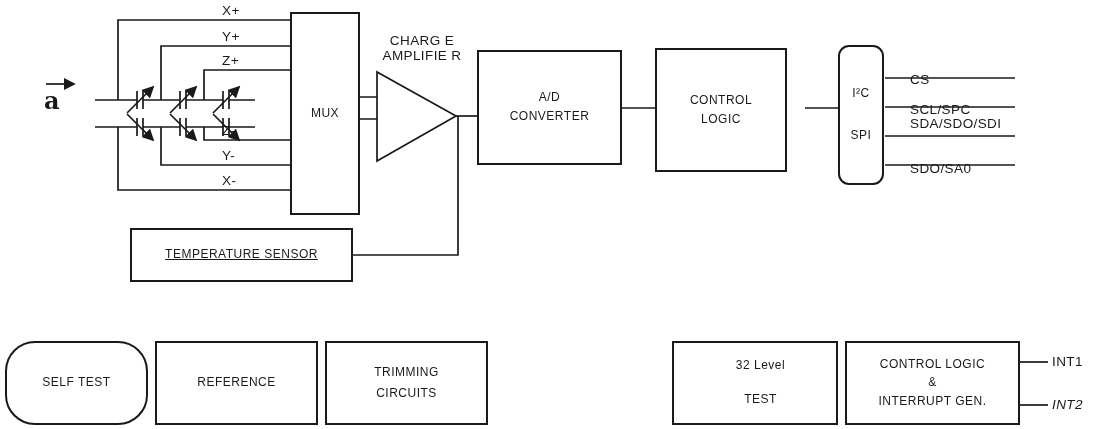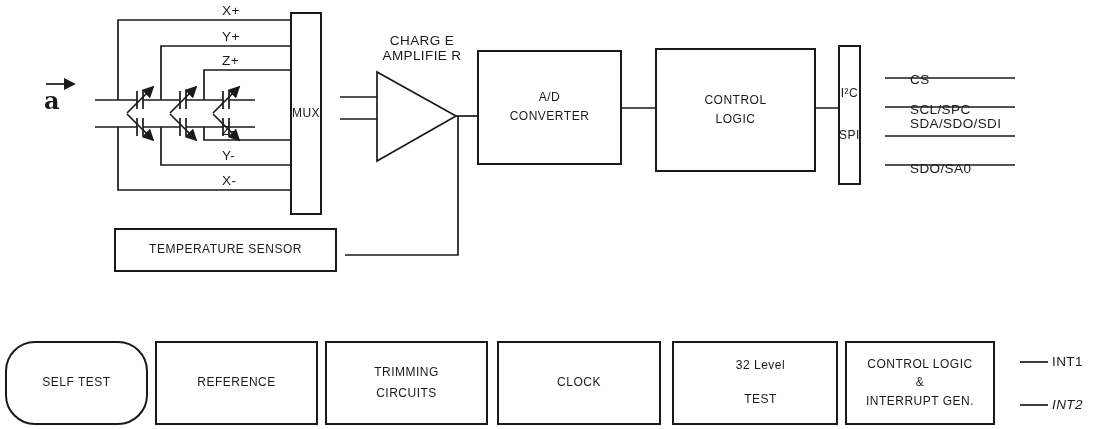--- a/index.html
+++ b/index.html
@@ -90,76 +90,73 @@
 
   <div class="accel" style="left:44px;top:86px;">a</div>
 
   <div class="lbl" style="left:222px;top:3px;">X+</div>
   <div class="lbl" style="left:222px;top:29px;">Y+</div>
   <div class="lbl" style="left:222px;top:53px;">Z+</div>
   <div class="lbl" style="left:222px;top:123px;">Z-</div>
   <div class="lbl" style="left:222px;top:148px;">Y-</div>
   <div class="lbl" style="left:222px;top:173px;">X-</div>
 
-  <div class="box" style="left:290px;top:12px;width:32px;height:203px;">
+  <div class="box" style="left:290px;top:12px;width:70px;height:203px;">
     <div class="bl">MUX</div>
   </div>
 
   <div class="lbl" style="left:362px;top:33px;width:120px;text-align:center;">
     <div>CHARG E</div>
     <div>AMPLIFIE R</div>
   </div>
 
   <div class="box gap-xs" style="left:477px;top:50px;width:145px;height:115px;">
     <div class="bl">A/D</div>
     <div class="bl">CONVERTER</div>
   </div>
 
-  <div class="box gap-xs" style="left:655px;top:48px;width:161px;height:124px;">
+  <div class="box gap-xs" style="left:655px;top:48px;width:132px;height:124px;">
     <div class="bl">CONTROL</div>
     <div class="bl">LOGIC</div>
   </div>
 
-  <div class="box gap-md" style="left:838px;top:45px;width:23px;height:140px;">
+  <div class="box gap-md" style="left:838px;top:45px;width:46px;height:140px;border-radius:11px;">
     <div class="bl">I²C</div>
     <div class="bl">SPI</div>
   </div>
 
   <div class="lbl" style="left:910px;top:58px;margin-top:14px;">CS</div>
   <div class="lbl" style="left:910px;top:87px;margin-top:15px;">SCL/SPC</div>
   <div class="lbl" style="left:910px;top:116px;text-align:center;">SDA/SDO/SDI</div>
   <div class="lbl" style="left:910px;top:161px;">SDO/SA0</div>
 
-  <div class="box" style="left:114px;top:228px;width:223px;height:44px;">
+  <div class="box" style="left:130px;top:228px;width:223px;height:54px;text-decoration:underline;">
     <div class="bl">TEMPERATURE SENSOR</div>
   </div>
 
   <div class="box" style="left:5px;top:341px;width:143px;height:84px;border-radius:30px;">
     <div class="bl">SELF TEST</div>
   </div>
 
   <div class="box" style="left:155px;top:341px;width:163px;height:84px;">
     <div class="bl">REFERENCE</div>
   </div>
 
   <div class="box gap-sm" style="left:325px;top:341px;width:163px;height:84px;">
     <div class="bl">TRIMMING</div>
     <div class="bl">CIRCUITS</div>
   </div>
 
-  <div class="box" style="left:497px;top:341px;width:164px;height:84px;">
-    <div class="bl">CLOCK</div>
-  </div>
 
   <div class="box gap-lg" style="left:672px;top:341px;width:166px;height:84px;">
     <div class="bl">32 Level</div>
     <div class="bl">TEST</div>
   </div>
 
-  <div class="box gap-xs" style="left:845px;top:341px;width:150px;height:84px;">
+  <div class="box gap-xs" style="left:845px;top:341px;width:175px;height:84px;">
     <div class="bl">CONTROL LOGIC</div>
     <div class="bl">&amp;</div>
     <div class="bl">INTERRUPT GEN.</div>
   </div>
 
   <div class="lbl" style="left:1052px;top:354px;">INT1</div>
   <div class="lbl" style="left:1052px;top:397px;font-style:italic;">INT2</div>
 
 </div>
 

